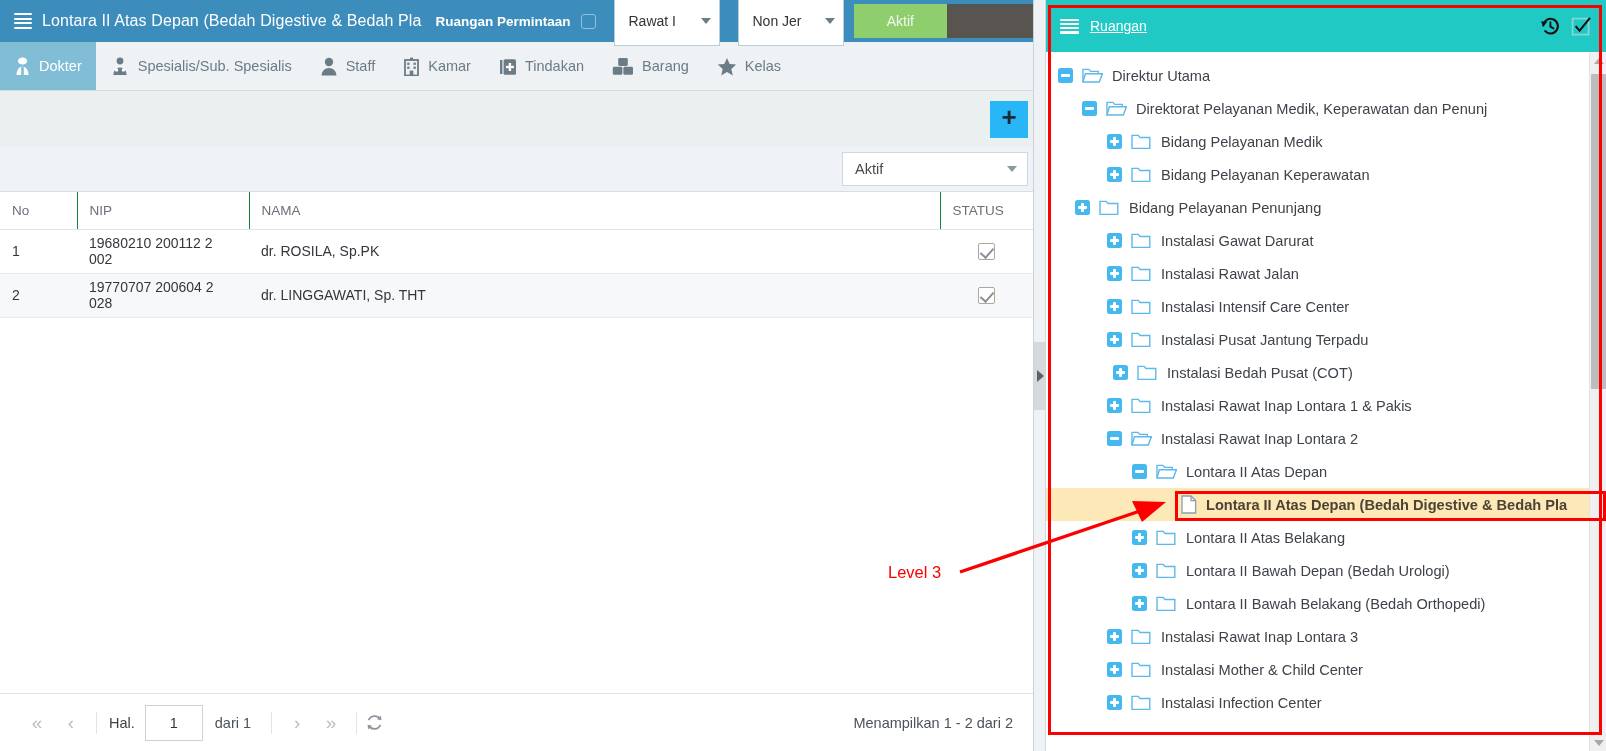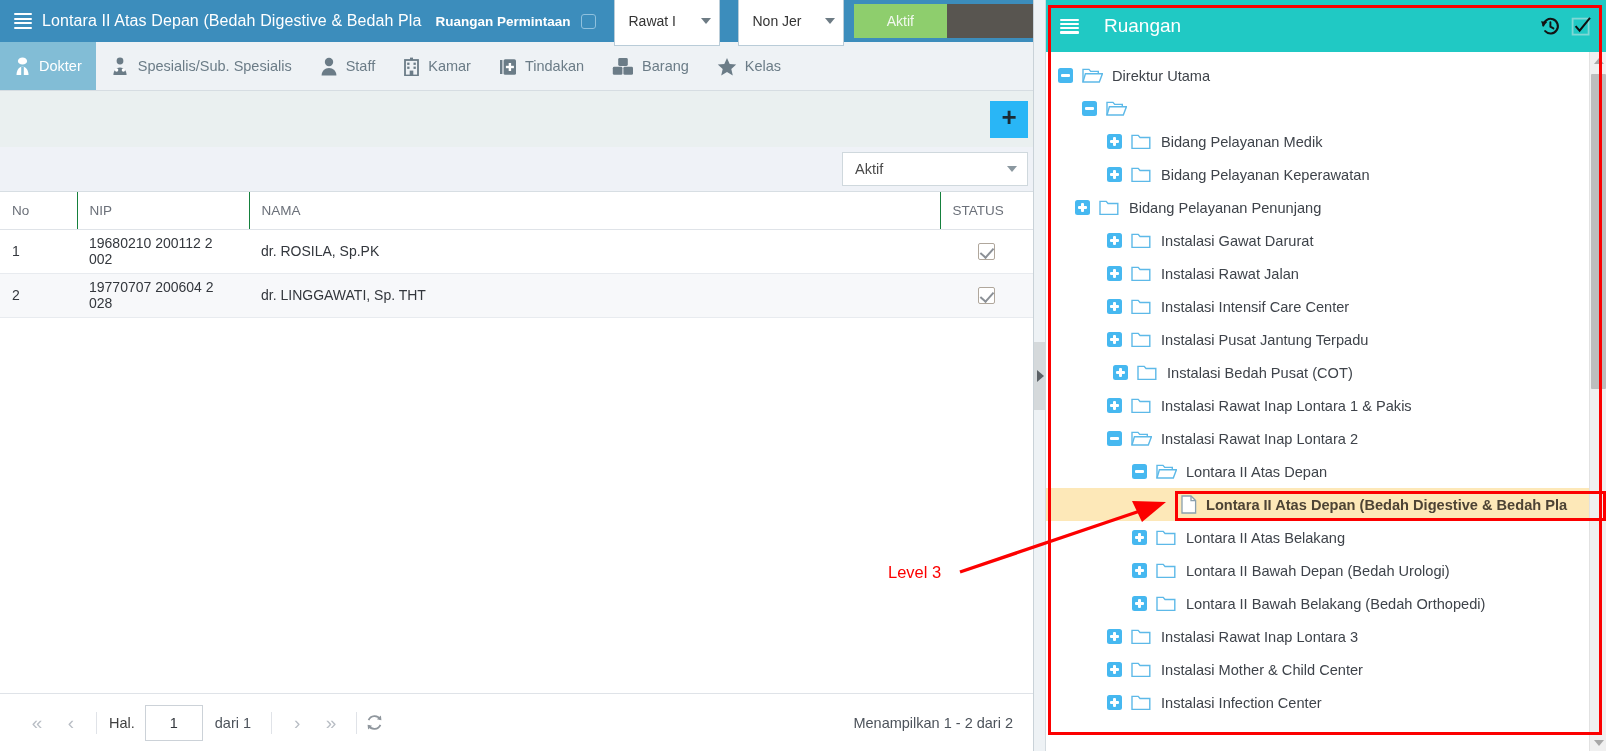--- a/index.html
+++ b/index.html
@@ -191,21 +191,21 @@
   
   .right-panel {
     flex: 1 1 auto; height: 751px; background: #ffffff;
     position: relative; display: flex; flex-direction: column;
   }
   .rp-header {
     height: 52px; flex: 0 0 52px; background: #20c9c4;
     display: flex; align-items: center; padding: 0 14px;
     color: #ffffff;
   }
-  .rp-header .rp-title { font-size: 19px; margin-left: 25px; flex: 1 1 auto; }
+  .rp-header .rp-title { font-size: 14px; margin-left: 11px; flex: 1 1 auto; text-decoration: underline; }
   .rp-icons { display: flex; align-items: center; gap: 9px; }
   .rp-icons .ic { width: 22px; height: 22px; display:flex; align-items:center; justify-content:center; cursor:pointer;}
   .rp-hamburger { width: 19px; height: 15px; display:flex; flex-direction:column; justify-content:space-between; }
   .rp-hamburger i { height: 2.4px; background:#fff; border-radius:1px; display:block; }
   .rp-hamburger i:nth-child(1){width:19px}
   .rp-hamburger i:nth-child(2){width:19px}
   .rp-hamburger i:nth-child(3){width:19px}
   .rp-hamburger i:nth-child(4){width:19px}
 
   .tree-area {
@@ -488,20 +488,21 @@
             </svg></span>
         <span>Direktur Utama</span>
       </div>
 
       <div class="tnode" style="padding-left:36px">
         <span class="toggle"></span>
         <span class="folder-ic"><svg width="21" height="17" viewBox="0 0 21 17">
               <path d="M1 15V2.4h6l1.7 2h7.6v2.2" stroke="#5db9e8" stroke-width="1.4" fill="none"></path>
               <path d="M3.4 6.8h17L17.3 15H1z" stroke="#5db9e8" stroke-width="1.4" fill="#fff"></path>
             </svg></span>
+        <span>Direktorat Pelayanan Medik, Keperawatan dan Penunj</span>
       </div>
 
       <div class="tnode" style="padding-left:61px">
         <span class="toggle plus"></span>
         <span class="folder-ic"><svg width="21" height="17" viewBox="0 0 21 17">
               <path d="M1 15.4V2.4h6.2l1.8 2.1h9.8v10.9z" stroke="#5db9e8" stroke-width="1.4" fill="#fff"></path>
             </svg></span>
         <span>Bidang Pelayanan Medik</span>
       </div>
       <div class="tnode" style="padding-left:61px">

